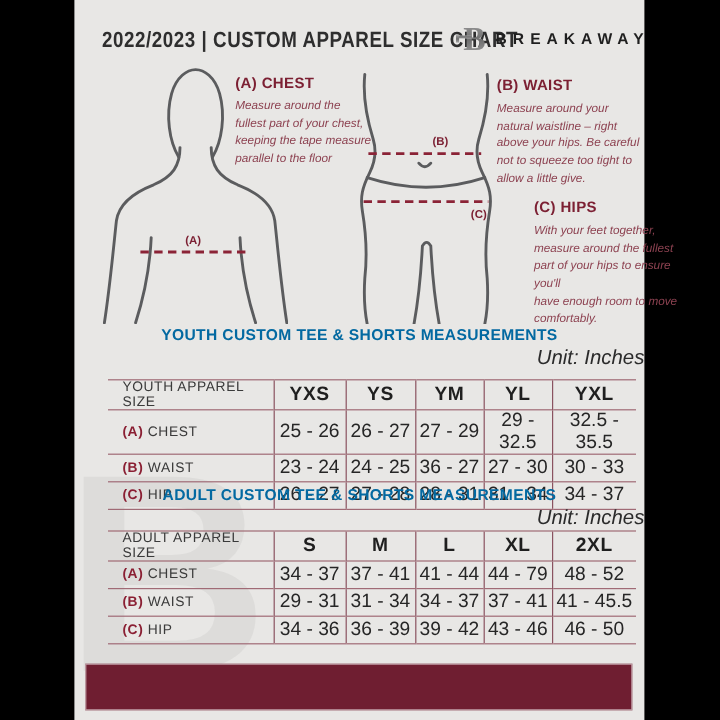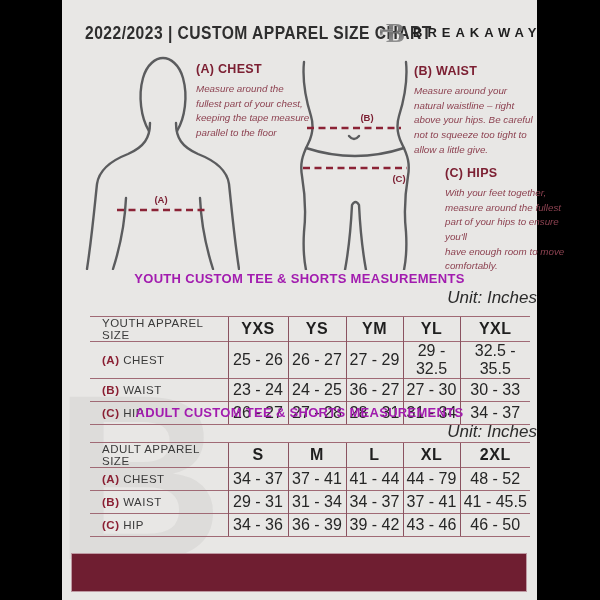--- a/index.html
+++ b/index.html
@@ -22,21 +22,21 @@
   .fig{position:absolute;z-index:1;}
   .guide{position:absolute;z-index:2;}
   .guide h3{margin:0 0 6px 0;font-size:12.5px;font-weight:bold;color:#7c2033;letter-spacing:.3px;}
   .guide p{margin:0;font-size:9.8px;font-style:italic;color:#8d4251;line-height:1.5;white-space:pre-line;}
   .g-chest{left:134px;top:62px;width:114px;}
   .g-waist{left:352px;top:64px;width:124px;}
   .g-hips{left:340px;top:166px;width:124px;margin-left:43px;}
 
   
   .sec-title{position:absolute;left:0;width:475px;text-align:center;font-size:13px;font-weight:bold;
-             color:#a21caf;letter-spacing:.3px;z-index:2;}
+             color:#0369a1;letter-spacing:.3px;z-index:2;}
   .sec-unit{position:absolute;left:0;width:475px;text-align:right;font-size:17px;font-style:italic;
             color:#2b2b2b;z-index:2;}
   .t-youth{top:271px;} .u-youth{top:288px;}
   .t-adult{top:405px;} .u-adult{top:422px;}
 
   
   .tbl-wrap{position:absolute;left:28px;width:440px;z-index:2;}
   .w-youth{top:316px;} .w-adult{top:442px;}
   table{width:440px;border-collapse:collapse;table-layout:fixed;}
   col.c0{width:138px;} col.c1{width:60px;} col.c2{width:58px;}

